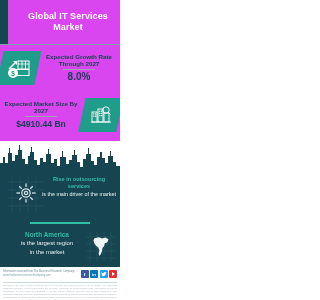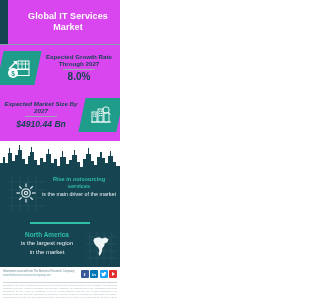--- a/index.html
+++ b/index.html
@@ -45,21 +45,21 @@
     background:#d946ef;
   }
 
   
   .stat-row {
     position:absolute;
     display:flex; align-items:center;
     width:120px;
   }
   .stat-row-1 { top:6px; left:0; }
-  .stat-row-2 { top:53px; left:0;font-style:italic; }
+  .stat-row-2 { top:53px; left:0; }
 
   .para {
     width:38px; height:34px;
     background:#1f9c8a;
     transform:skewX(-12deg);
     position:relative;
     flex:none;
     display:flex; align-items:center; justify-content:center;
   }
   .para-inner {

